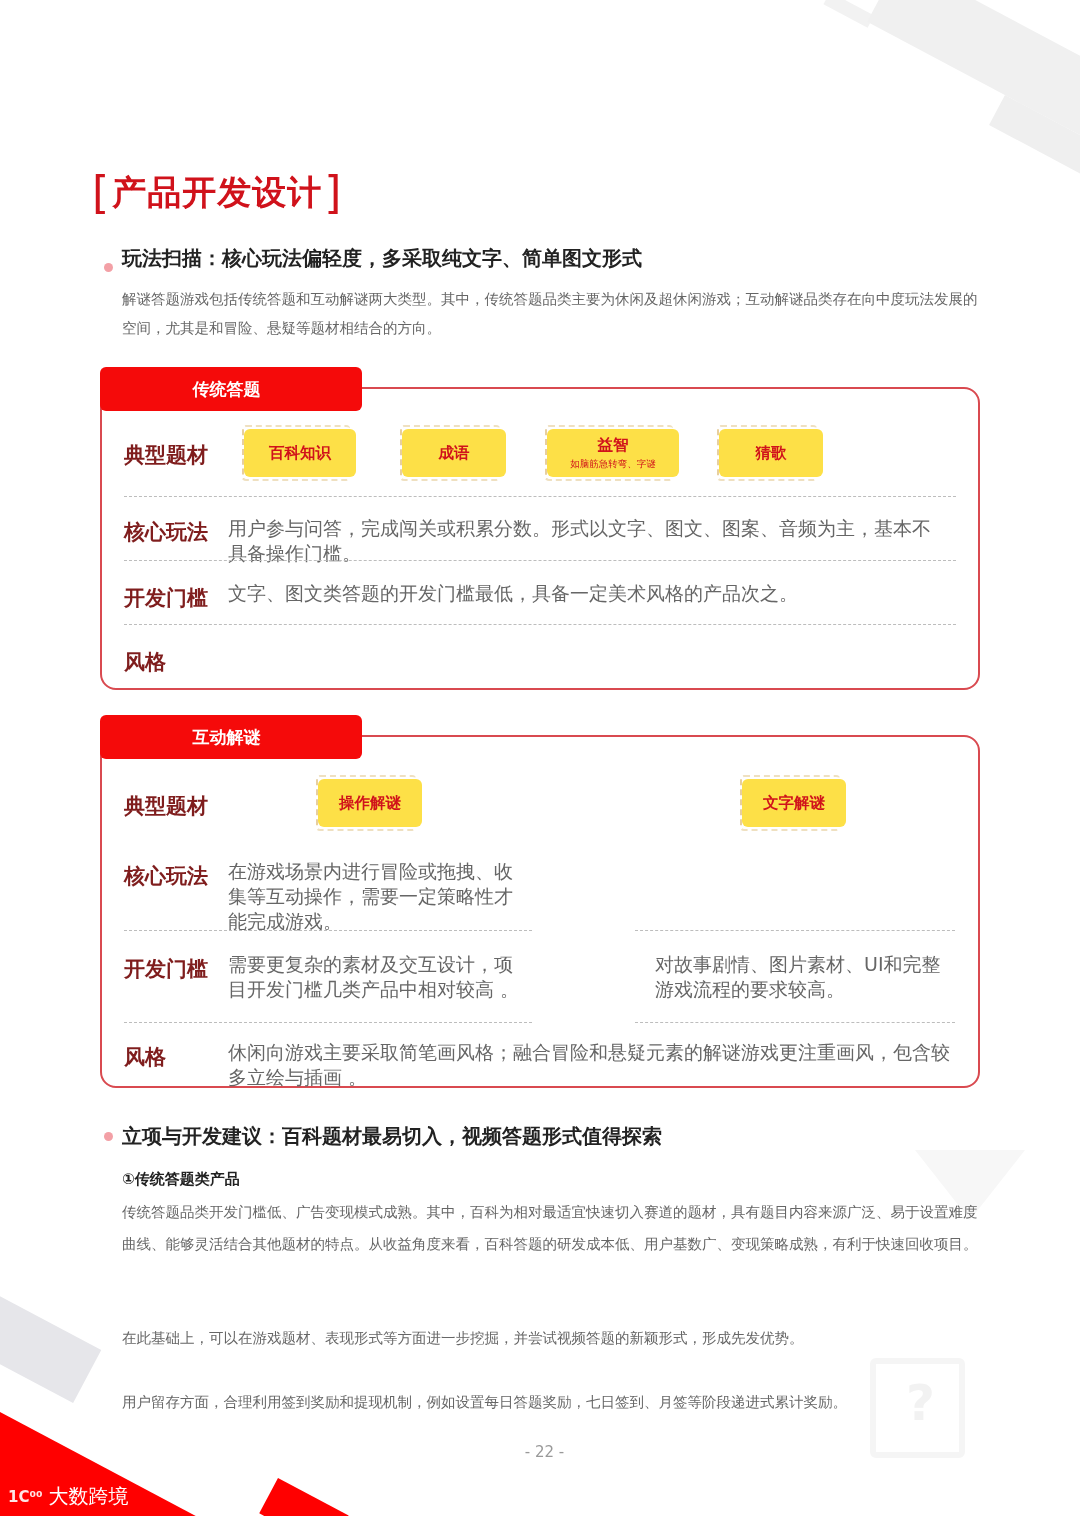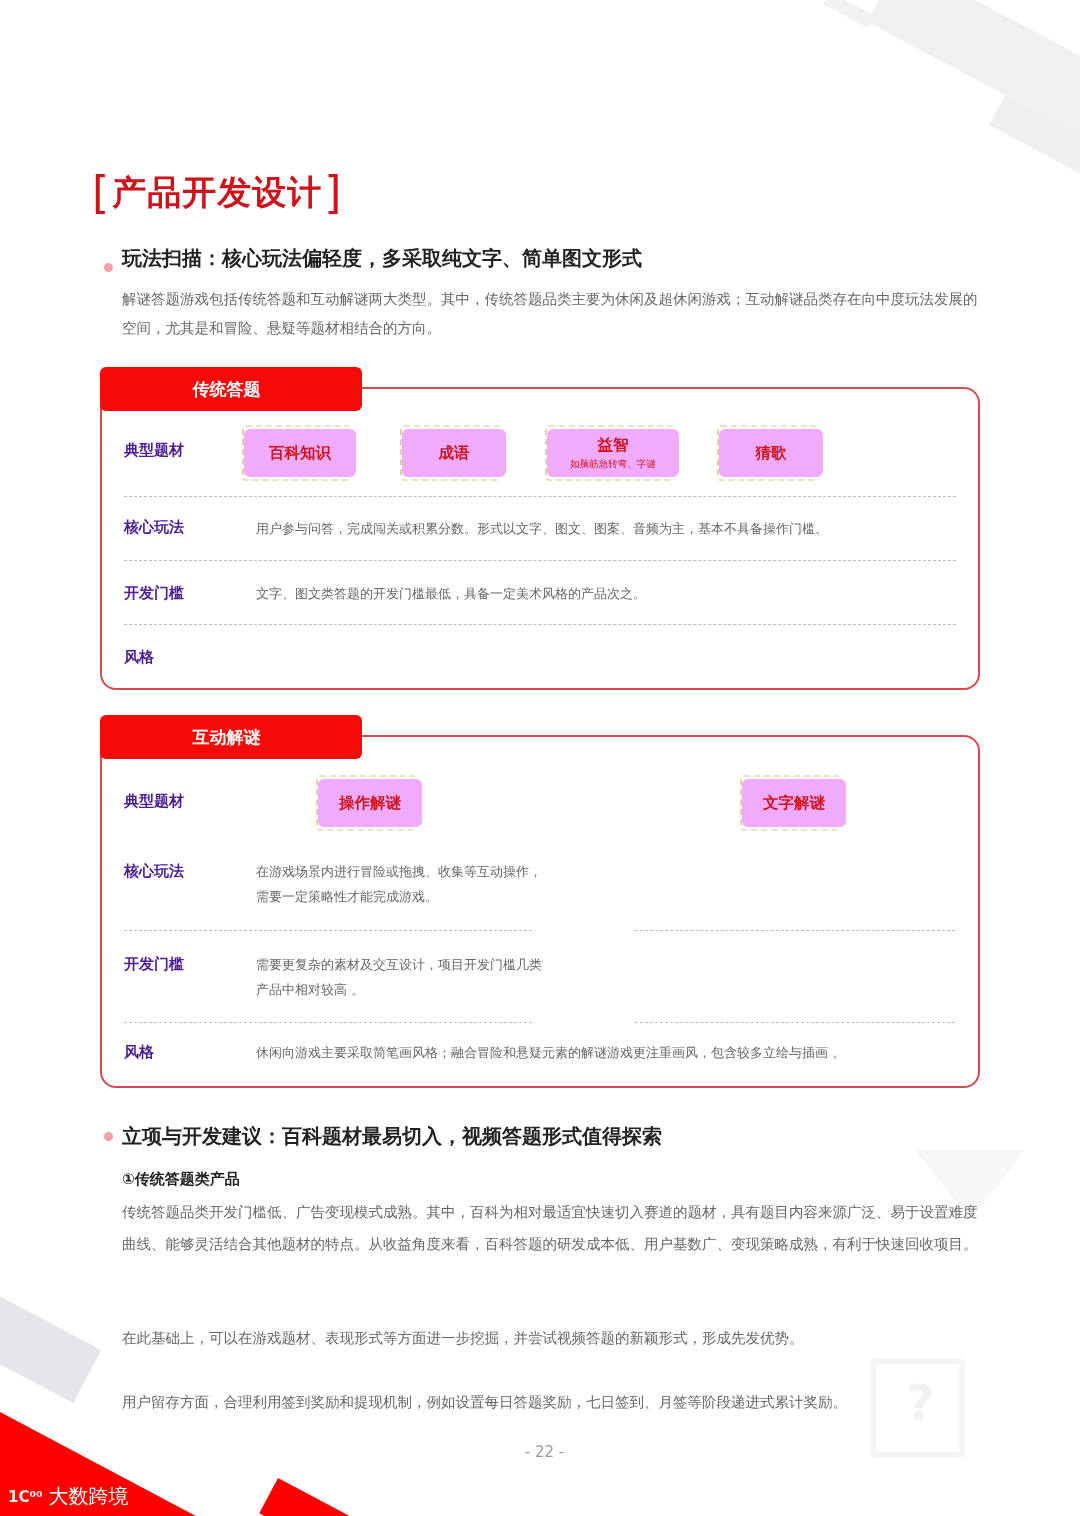--- a/index.html
+++ b/index.html
@@ -25,26 +25,26 @@
 
   .sec-head { position: absolute; left: 104px; display: flex; align-items: center; font-size: 20px; font-weight: bold; color: #222; }
   .sec-head .dot { width: 9px; height: 9px; border-radius: 50%; background: #f3a0a6; margin-right: 9px; }
 
   .para { position: absolute; left: 122px; width: 866px; font-size: 14.5px; color: #666; line-height: 28.5px; }
 
   
   .box { position: absolute; left: 100px; width: 880px; border: 2px solid #d94a50; border-radius: 16px; background: #fff; }
   .box-tab { position: absolute; left: -2px; top: -22px; width: 262px; height: 44px; background: #f50a0a; border-radius: 6px 6px 6px 6px; color: #fff; font-size: 17px; font-weight: bold; display: flex; align-items: center; justify-content: center; padding-right: 7px; }
   .box-tab span { margin-left: -2px; }
-  .row-label { position: absolute; left: 22px; font-size: 15px; font-weight: bold; color: #4c1d95; }
-  .row-text { position: absolute; font-size: 13px; color: #666; line-height: 25px; margin-left: 28px; }
+  .row-label { position: absolute; left: 22px; font-size: 21px; font-weight: bold; color: #7f1d1d; }
+  .row-text { position: absolute; font-size: 19px; color: #666; line-height: 25px; }
 
   .dash { position: absolute; height: 0; border-top: 1px dashed #bdbdbd; }
 
-  .chip { position: absolute; height: 48px; background: #f0abfc; border-radius: 6px; display: flex; flex-direction: column; align-items: center; justify-content: center; color: #d0121b; font-size: 15.5px; font-weight: bold; }
+  .chip { position: absolute; height: 48px; background: #fde047; border-radius: 6px; display: flex; flex-direction: column; align-items: center; justify-content: center; color: #d0121b; font-size: 15.5px; font-weight: bold; }
   .chip::before { content: ""; position: absolute; left: -2px; top: -4px; right: 6px; bottom: -4px; border-left: 2px dashed #e8cf9e; border-top: 2px dashed #efe0c0; border-bottom: 2px dashed #efe0c0; border-radius: 4px; }
   .chip .sub { font-size: 9.5px; font-weight: normal; margin-top: 2px; color: #d0121b; }
 
   .sub-head { position: absolute; left: 122px; font-size: 15px; font-weight: bold; color: #222; }
 
   .page-num { position: absolute; left: 0; width: 1080px; top: 1443px; text-align: center; font-size: 15px; color: #999; padding-left: 9px; }
 
   .logo { position: absolute; left: 8px; top: 1483px; display: flex; align-items: center; color: #fff; font-size: 20px; }
   .logo-mark { font-size: 15px; margin-right: 6px; font-weight: bold; opacity: 0.9; }
 </style>
@@ -124,20 +124,21 @@
   </div>
 
   <div class="row-label" style="top:125px;">核心玩法</div>
   <div class="row-text" style="left:126px; top:122px; width:296px;">在游戏场景内进行冒险或拖拽、收集等互动操作，需要一定策略性才能完成游戏。</div>
 
   <div class="dash" style="left:22px; width:408px; top:193px;"></div>
   <div class="dash" style="left:533px; width:320px; top:193px;"></div>
 
   <div class="row-label" style="top:218px;">开发门槛</div>
   <div class="row-text" style="left:126px; top:215px; width:296px;">需要更复杂的素材及交互设计，项目开发门槛几类产品中相对较高 。</div>
+  <div class="row-text" style="left:553px; top:215px; width:296px;">对故事剧情、图片素材、UI和完整游戏流程的要求较高。</div>
 
   <div class="dash" style="left:22px; width:408px; top:285px;"></div>
   <div class="dash" style="left:533px; width:320px; top:285px;"></div>
 
   <div class="row-label" style="top:306px;">风格</div>
   <div class="row-text" style="left:126px; top:303px; width:740px;">休闲向游戏主要采取简笔画风格；融合冒险和悬疑元素的解谜游戏更注重画风，包含较多立绘与插画 。</div>
 </div>
 
 <div class="sec-head" style="top:1123px;">
   <span class="dot"></span>

